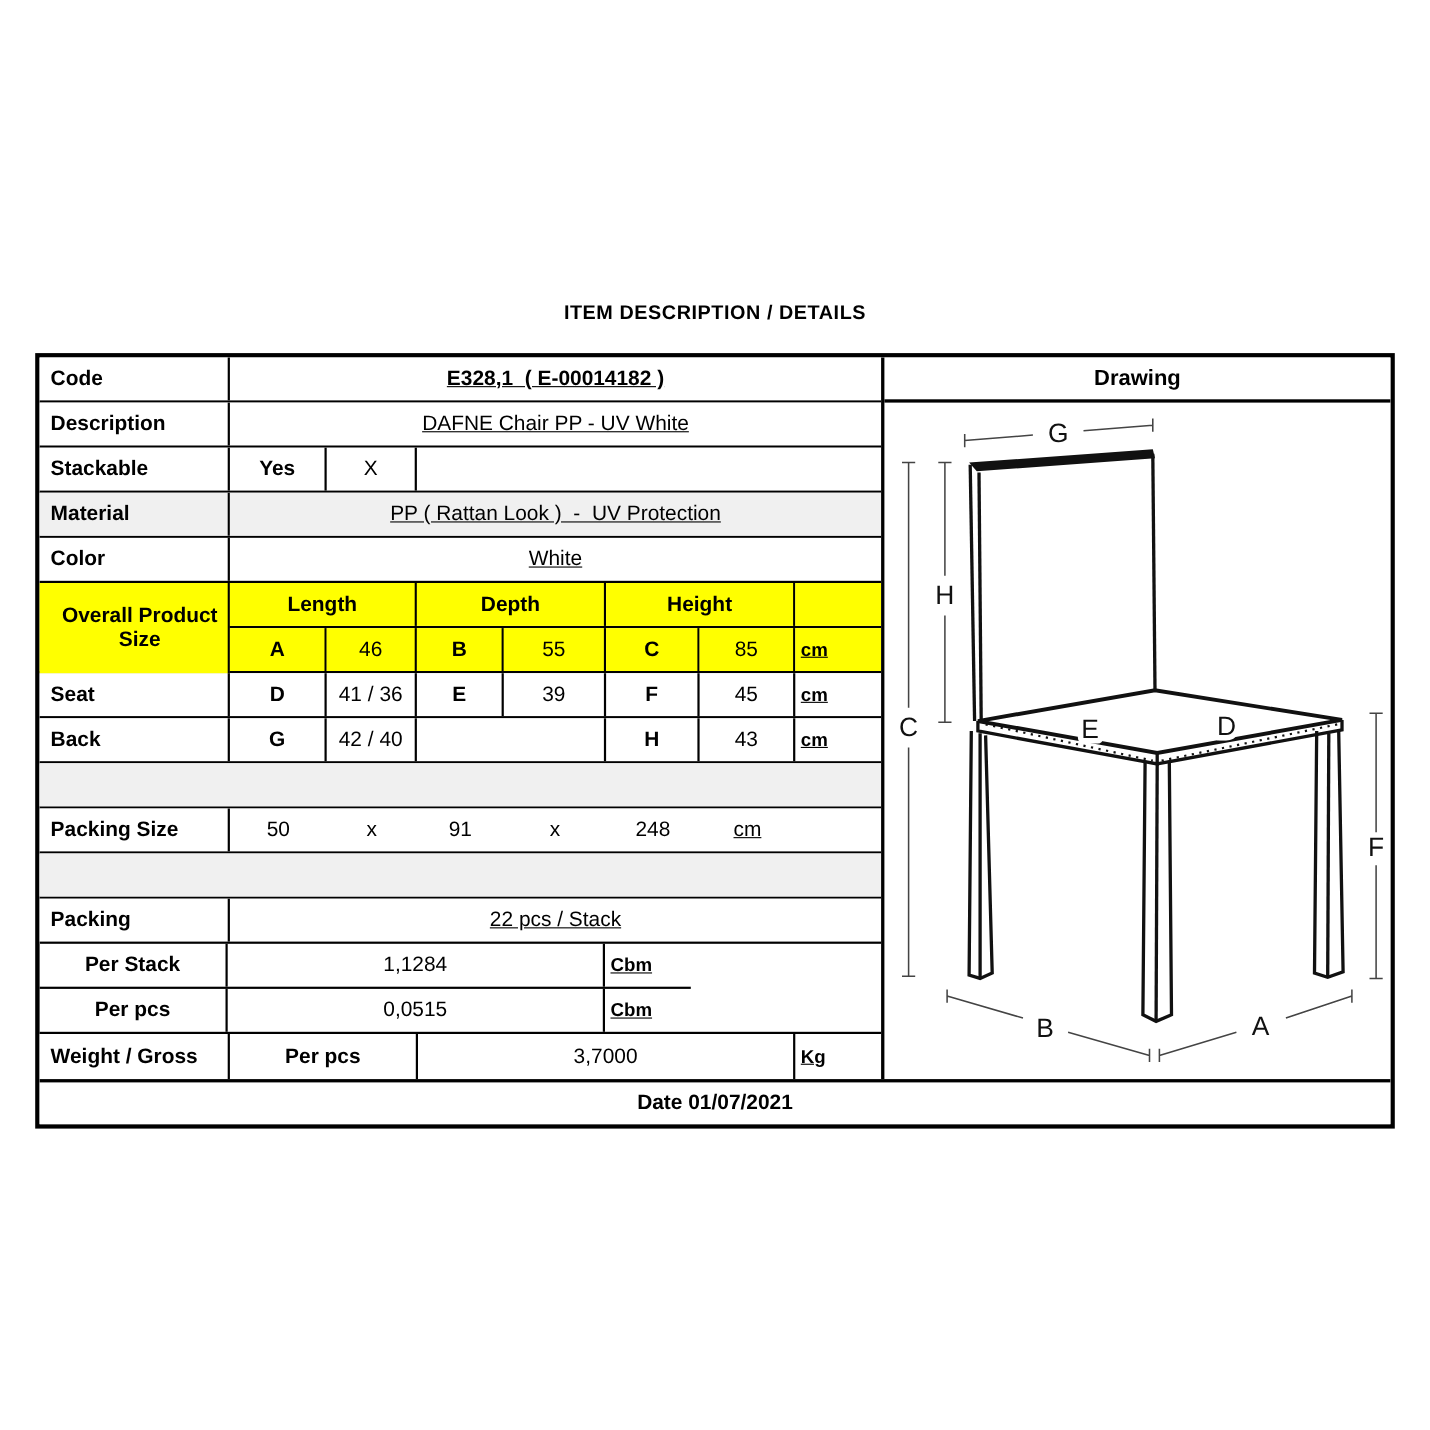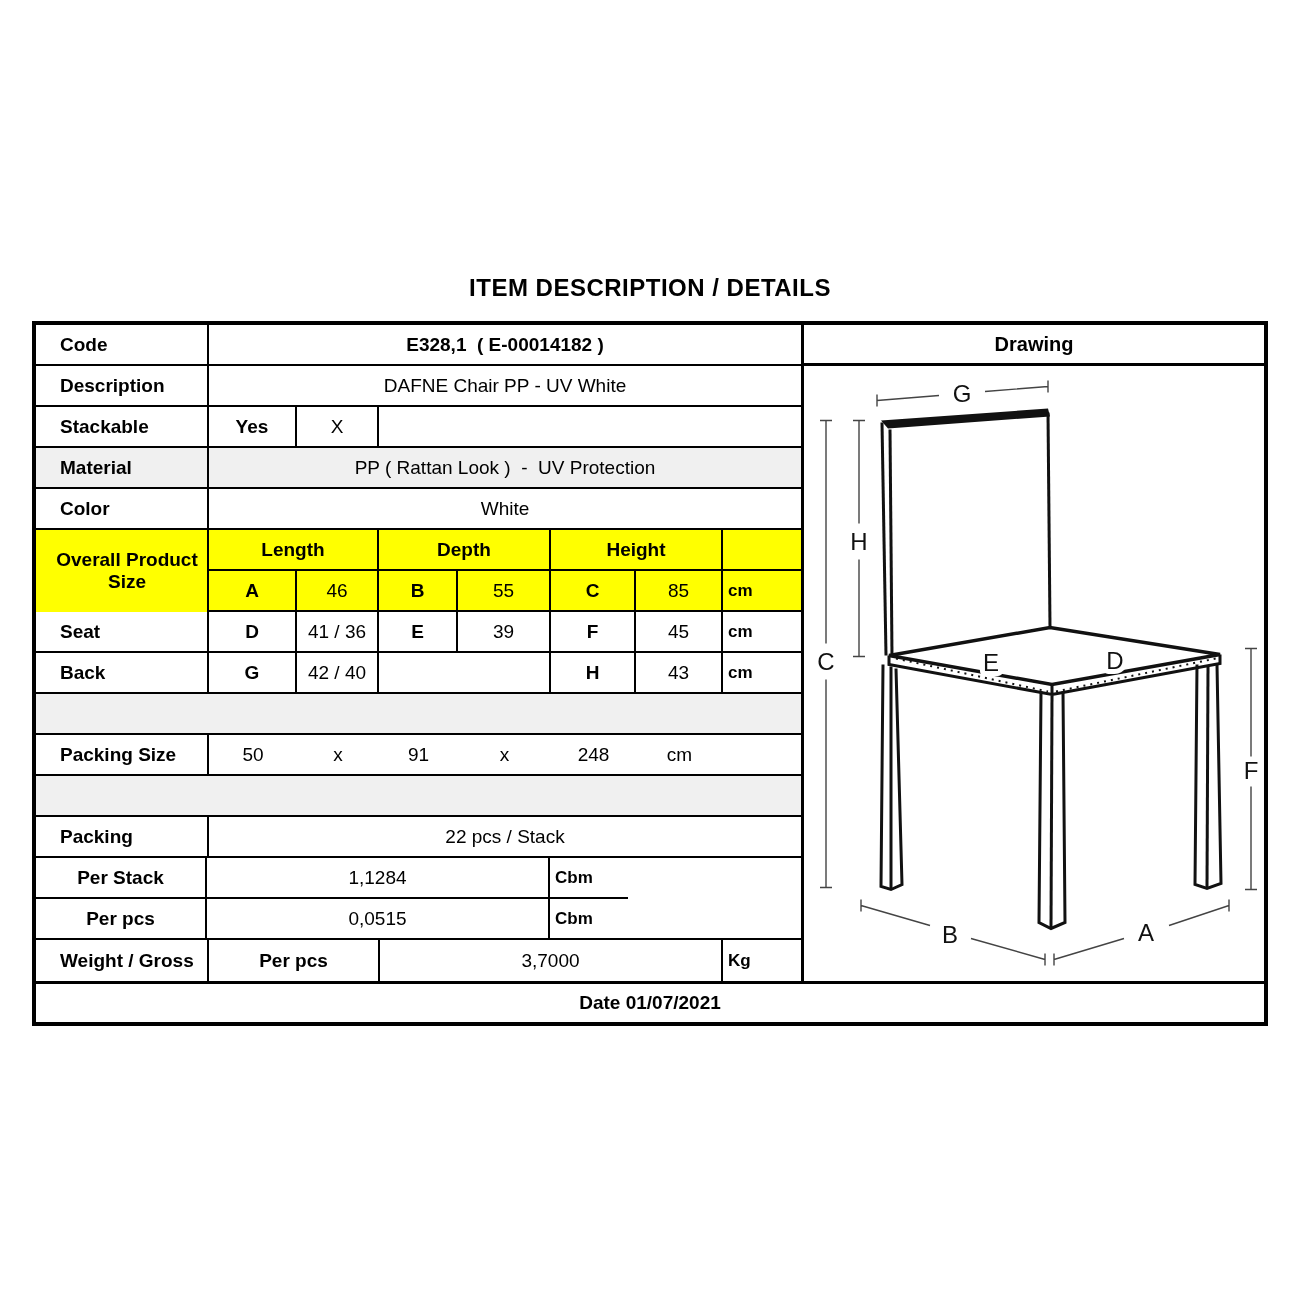--- a/index.html
+++ b/index.html
@@ -2,36 +2,36 @@
 <html><head>
 <meta charset="utf-8">
 <style>
   html,body{margin:0;padding:0;}
   body{
     width:1300px;height:1300px;background:#ffffff;position:relative;
     font-family:"Liberation Sans", sans-serif;color:#000;
   }
   .title{
     position:absolute;left:32px;top:274px;width:1236px;
-    text-align:center;font-size:24px;font-weight:bold;letter-spacing:0.5px;
+    text-align:center;font-size:18px;font-weight:bold;letter-spacing:0.5px;
   }
   .spec-table{
     position:absolute;left:32px;top:321px;width:1236px;height:705px;
     border:4px solid #000;box-sizing:border-box;background:#fff;
   }
   .left-rows{position:absolute;left:0;top:0;width:765px;}
   .row{display:flex;height:41px;border-bottom:2px solid #000;box-sizing:border-box;background:#fff;}
   .row.noline{border-bottom:none;}
   .block{display:flex;border-bottom:2px solid #000;box-sizing:border-box;}
   .cell{
     box-sizing:border-box;border-right:2px solid #000;display:flex;
     align-items:center;justify-content:center;font-size:19px;overflow:hidden;
   }
-  .cell.last{border-right:none;}
-  .cell.lab{justify-content:flex-start;padding-left:24px;font-weight:bold;}
+  .cell.last{border-right:none;text-decoration:underline;}
+  .cell.lab{justify-content:flex-start;padding-left:10px;font-weight:bold;}
   .cell.unit{justify-content:flex-start;padding-left:5px;font-weight:bold;font-size:17px;}
   .cell.bold{font-weight:bold;}
   .cell.pre{white-space:pre;}
   .shaded{background:#f0f0f0;}
   .yellow{background:#ffff00;}
   .subcol{display:flex;flex-direction:column;}
   .subrow{display:flex;height:41px;box-sizing:border-box;}
   .subrow.divided{border-bottom:2px solid #000;}
   .spacer-cell{width:765px;border-right:none;}
   .drawing-col{

